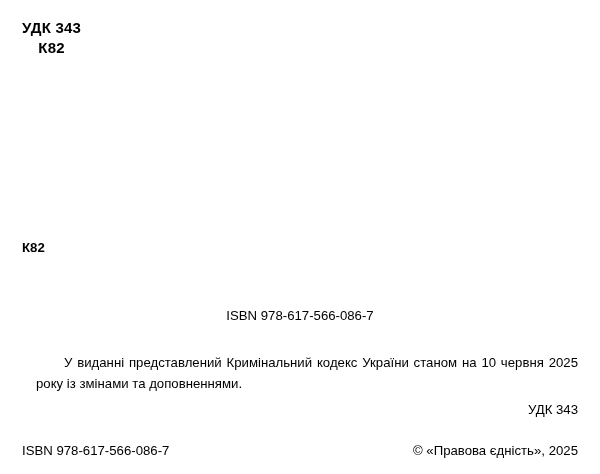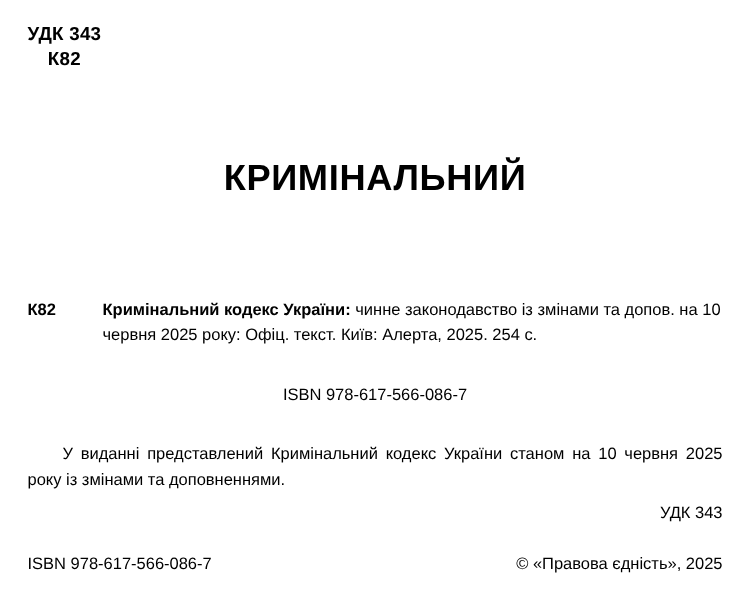--- a/index.html
+++ b/index.html
@@ -81,21 +81,21 @@
     left: 0;
     right: 0;
     top: 308px;
     text-align: center;
     font-size: 13.2px;
     font-weight: 400;
   }
 
   .annotation {
     position: absolute;
-    left: 22px;
+    left: 36px;
     right: 22px;
     top: 352px;
     font-size: 13.2px;
     line-height: 1.6;
     text-align: justify;
   }
   .annotation .indent {
     display: inline-block;
     width: 28px;
   }
@@ -128,26 +128,24 @@
 <body>
 
 <div class="page">
 
   <div class="udc-block">
     <span class="line1">УДК 343</span>
     <span class="line2">К82</span>
   </div>
 
   <div class="title">
-    <span class="t-line">КРИМІНАЛЬНИЙ</span>
   </div>
 
   <div class="cat-block">
     <span class="cat-code">К82</span>
-    <div class="cat-text"><b>Кримінальний кодекс України:</b><span> чинне законодавство із змінами та допов. на 10 червня 2025 року: Офіц. текст. Київ:  Алерта, 2025. 254 с.</span></div>
   </div>
 
   <div class="isbn-center">ISBN 978-617-566-086-7</div>
 
   <div class="annotation"><span class="indent"></span><span>У виданні представлений Кримінальний кодекс України станом на 10 червня 2025 року із змінами та доповненнями.</span></div>
 
   <div class="udc-right">УДК 343</div>
 
   <div class="footer">
     <div class="f-left">ISBN 978-617-566-086-7</div>

